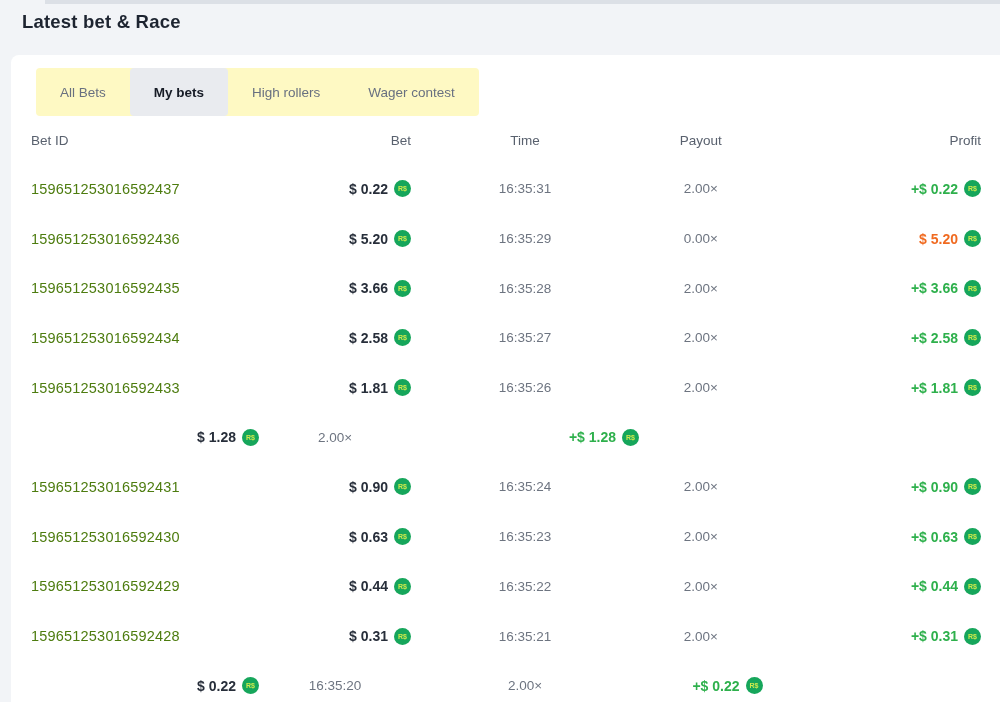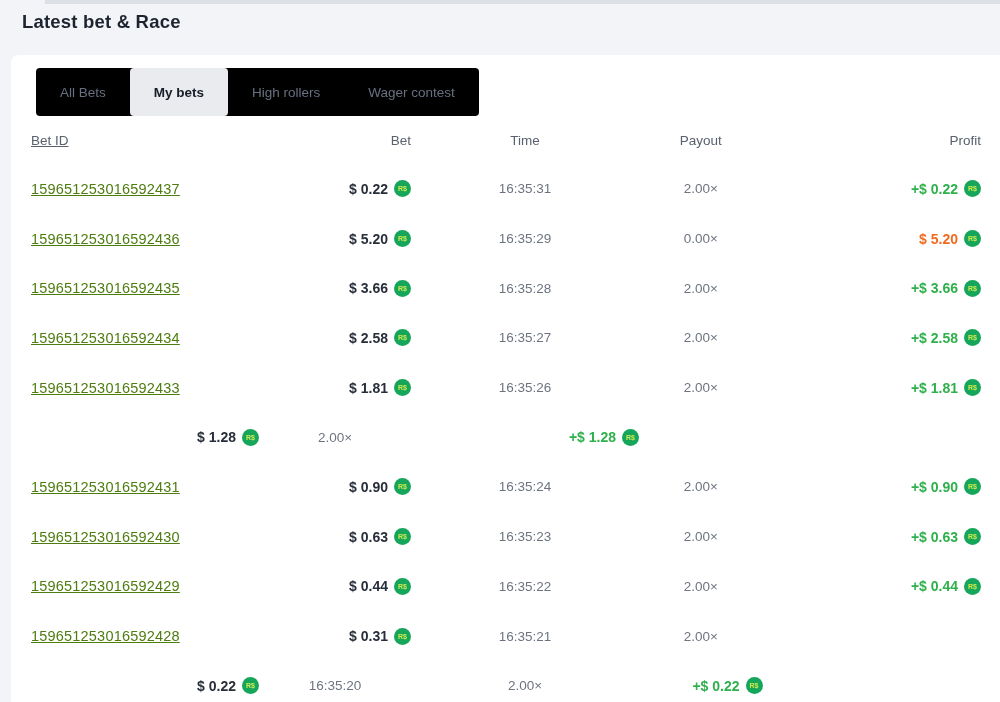--- a/index.html
+++ b/index.html
@@ -17,39 +17,39 @@
     position:absolute; top:11px; left:22px;
     font-size:18.5px; font-weight:700; color:#1d2430; letter-spacing:.2px;
   }
   .card {
     position:absolute; top:55px; left:11px; right:0; bottom:0;
     background:#ffffff; border-top-left-radius:8px;
   }
   
   .tabbar {
     display:inline-flex; margin:13px 0 0 25px;
-    background:#000000; border-radius:4px;
+    background:#fef9c3; border-radius:4px;
   }
   .tab {
     padding:0 24px; height:48px; display:flex; align-items:center;
     font-size:13.5px; color:#687080; cursor:pointer; white-space:nowrap;
     border-radius:4px;
   }
   .tab.active {
     background:#e9ebef; color:#171c26; font-weight:700;
   }
   
   .table { margin:0 19px 0 20px; }
   .trow {
     display:grid;
     grid-template-columns:24% 16% 24% 13% 23%;
     align-items:center; height:49.7px;
   }
   .trow.thead { height:48px; }
-  .c1 { text-align:left;text-decoration:underline; }
+  .c1 { text-align:left; }
   .c2 { text-align:right; display:flex; justify-content:flex-end; align-items:center; }
   .c3 { text-align:center; }
   .c4 { text-align:center; }
   .c5 { text-align:right; display:flex; justify-content:flex-end; align-items:center; }
   .thead .hcell { font-size:13.5px; color:#59616e; font-weight:400; }
   .thead .c2, .thead .c5 { display:block;text-align:right; }
   .betid { font-size:14.5px; color:#4d7c0f; letter-spacing:.2px; }
   .betval { font-size:14px; font-weight:700; color:#272e3a; }
   .timeval, .payoutval { font-size:13.5px; color:#6d7480; }
   .profitval { font-size:14px; font-weight:700; }
@@ -213,20 +213,24 @@
   </div>
 
   <div class="trow">
     <div class="betid c1">159651253016592428</div>
     <div class="c2">
       <span class="betval">$ 0.31</span>
       <span class="coin">R$</span>
     </div>
     <div class="timeval c3">16:35:21</div>
     <div class="payoutval c4">2.00×</div>
+    <div class="c5">
+      <span class="profitval win">+$ 0.31</span>
+      <span class="coin">R$</span>
+    </div>
   </div>
 
   <div class="trow">
     <div class="c2">
       <span class="betval">$ 0.22</span>
       <span class="coin">R$</span>
     </div>
     <div class="timeval c3">16:35:20</div>
     <div class="payoutval c4">2.00×</div>
     <div class="c5">

